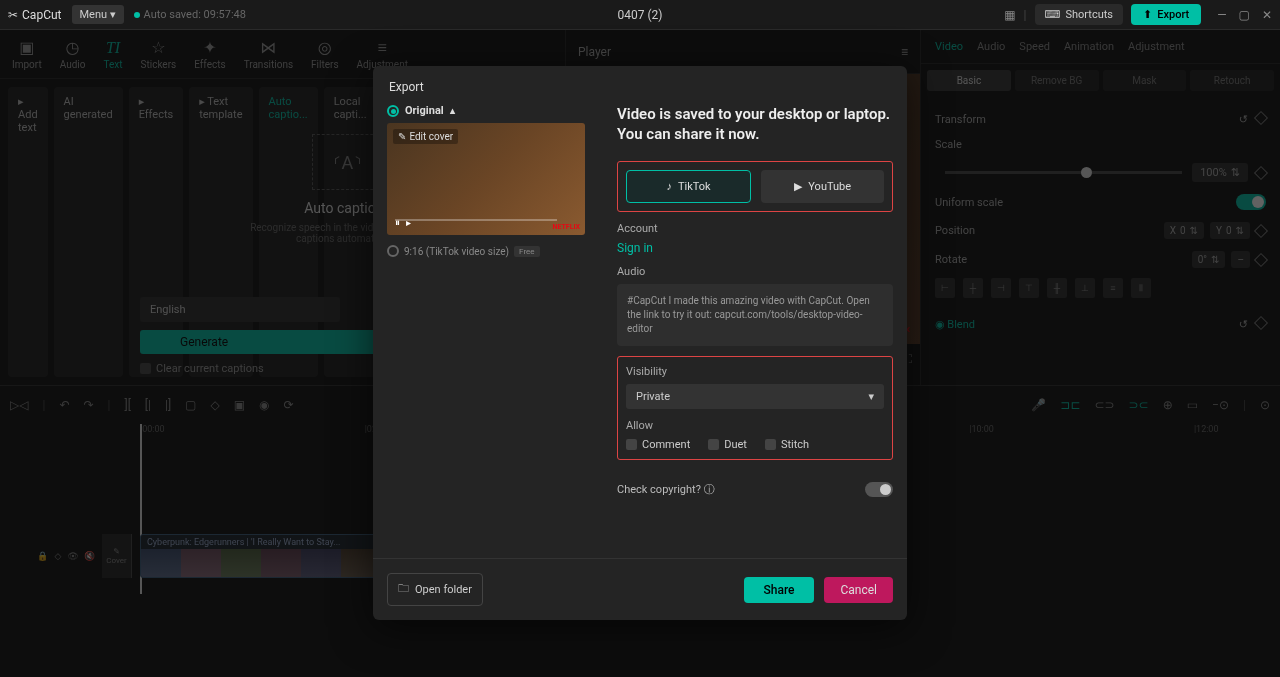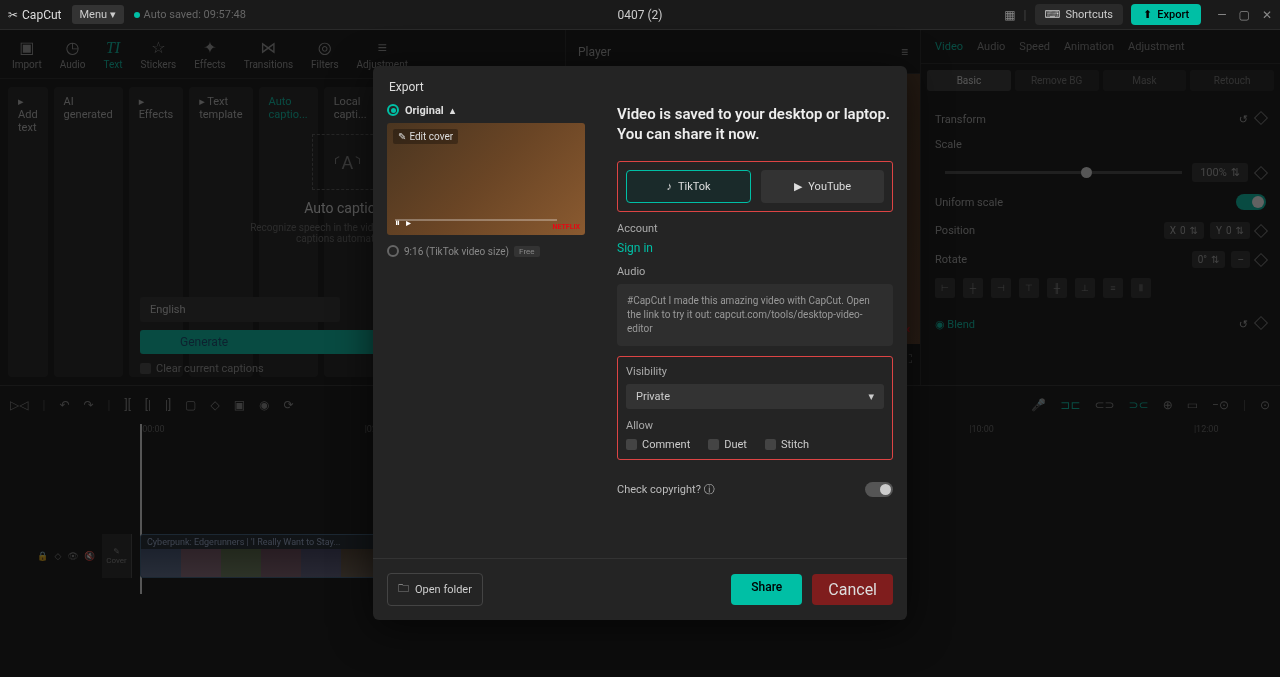--- a/index.html
+++ b/index.html
@@ -23,21 +23,21 @@
 .leftcol{width:130px;}
 .sidebar{display:flex;gap:6px;padding:8px;}
 .side-item{padding:8px 10px;border-radius:4px;background:#1e1e1e;font-size:11px;color:#bbb;}
 .side-item.active{color:#00bfa5;}
 .centercol{flex:1;padding:10px;}
 .autocap-area{display:flex;flex-direction:column;align-items:center;justify-content:center;height:200px;}
 .autocap-icon{border:1px dashed #555;padding:15px 20px;font-size:18px;color:#888;margin-bottom:10px;}
 .autocap-title{font-size:14px;color:#ddd;margin-bottom:6px;}
 .autocap-desc{font-size:10px;color:#666;text-align:center;max-width:200px;}
 .lang-select{background:#2a2a2a;padding:6px 10px;border-radius:3px;font-size:11px;margin:8px 0;width:200px;}
-.gen-btn{background:#00bfa5;color:#0c4a6e;padding:5px 40px;border-radius:3px;font-size:12px;}
+.gen-btn{background:#00bfa5;color:#000000;padding:5px 40px;border-radius:3px;font-size:12px;}
 .clearcap{font-size:11px;color:#999;margin-top:8px;display:flex;align-items:center;gap:5px;}
 .playercol{width:355px;border-left:1px solid #222;}
 .player-head{height:44px;padding:12px;display:flex;align-items:center;justify-content:space-between;border-bottom:1px solid #222;font-size:12px;color:#aaa;}
 .rightpanel{width:360px;border-left:1px solid #222;}
 .rtabs{display:flex;gap:14px;padding:10px 14px;font-size:11px;color:#888;border-bottom:1px solid #222;}
 .rtab.active{color:#00bfa5;}
 .subtabs{display:flex;padding:6px;gap:4px;}
 .subtab{flex:1;text-align:center;padding:5px;font-size:10px;background:#1e1e1e;border-radius:3px;color:#777;}
 .subtab.active{background:#333;color:#ddd;}
 .propgroup{padding:10px 14px;}
@@ -59,21 +59,21 @@
 .track{display:flex;align-items:center;margin-bottom:6px;}
 .track-head{width:130px;display:flex;gap:6px;align-items:center;justify-content:flex-end;padding-right:8px;font-size:9px;color:#888;}
 .clip{height:44px;background:#2a3a4a;border:1px solid #3a5a7a;border-radius:3px;display:flex;align-items:center;width:240px;overflow:hidden;}
 .clip-label{position:absolute;font-size:9px;color:#9ac;padding:2px 6px;background:rgba(0,0,0,0.4);top:0;left:0;right:0;}
 .cover-btn{width:30px;display:flex;flex-direction:column;align-items:center;font-size:8px;color:#888;border-right:1px solid #444;height:44px;justify-content:center;background:#222;}
 
 .modal{position:absolute;left:373px;top:66px;width:534px;height:554px;background:#242424;border-radius:6px;box-shadow:0 8px 40px rgba(0,0,0,0.6);z-index:100;display:flex;flex-direction:column;}
 .modal-head{padding:14px 16px 10px;font-size:12px;color:#ddd;}
 .modal-body{flex:1;display:flex;padding:0 14px;gap:20px;}
 .mleft{width:210px;}
-.orig-label{display:flex;align-items:flex-start;gap:6px;font-size:11px;color:#ddd;margin-bottom:6px;}
+.orig-label{display:flex;align-items:flex-end;gap:6px;font-size:11px;color:#ddd;margin-bottom:6px;}
 .radio{width:12px;height:12px;border-radius:50%;border:2px solid #00bfa5;display:inline-flex;align-items:center;justify-content:center;}
 .radio-dot{width:5px;height:5px;border-radius:50%;background:#00bfa5;}
 .radio-off{width:12px;height:12px;border-radius:50%;border:2px solid #666;}
 .preview{width:198px;height:112px;background:linear-gradient(135deg,#4a3520,#6a4525,#8a5a30);border-radius:3px;position:relative;overflow:hidden;}
 .editcover{position:absolute;top:6px;left:6px;font-size:10px;color:#ddd;display:flex;gap:3px;align-items:center;background:rgba(0,0,0,0.3);padding:2px 5px;border-radius:2px;}
 .netflix{position:absolute;bottom:4px;right:5px;font-size:7px;color:#e50914;font-weight:bold;}
 .pcontrols{position:absolute;bottom:6px;left:8px;display:flex;gap:6px;}
 .pbar{position:absolute;bottom:14px;left:8px;right:28px;height:2px;background:rgba(255,255,255,0.3);}
 .vsize{font-size:10px;color:#888;margin-top:10px;display:flex;align-items:center;gap:5px;}
 .freetag{background:#333;padding:1px 5px;border-radius:2px;font-size:8px;}
@@ -91,21 +91,21 @@
 .allowrow{display:flex;gap:18px;margin-top:6px;}
 .allowitem{display:flex;gap:5px;align-items:center;font-size:11px;}
 .cbx{width:11px;height:11px;border-radius:2px;background:#444;}
 .ccrow{display:flex;justify-content:space-between;align-items:center;margin-top:22px;font-size:11px;color:#bbb;}
 .toggle-off{width:28px;height:15px;background:#555;border-radius:8px;position:relative;}
 .toggle-off::after{content:"";position:absolute;right:2px;top:2px;width:11px;height:11px;background:#ccc;border-radius:50%;}
 .modal-foot{padding:14px;display:flex;align-items:center;border-top:1px solid #333;}
 .openfolder{display:flex;align-items:center;gap:6px;font-size:11px;color:#ccc;border:1px solid #444;padding:6px 10px;border-radius:4px;}
 .footbtns{margin-left:auto;display:flex;gap:10px;}
 .sharebtn{background:#00bfa5;color:#000;padding:6px 20px;border-radius:4px;font-size:12px;font-weight:500;}
-.cancelbtn{background:#7f1d1d;color:#ddd;padding:6px 16px;border-radius:4px;font-size:16px;}
+.cancelbtn{background:#be185d;color:#ddd;padding:6px 16px;border-radius:4px;font-size:12px;}
 .diamond{width:10px;height:10px;border:1px solid #777;transform:rotate(45deg);display:inline-block;}
 </style>
 </head>
 <body>
 
 <div class="topbar">
   <div class="logo">✂ <span>CapCut</span></div>
   <div class="menu-btn">
       <span>Menu</span> 
       <span>▾</span>

